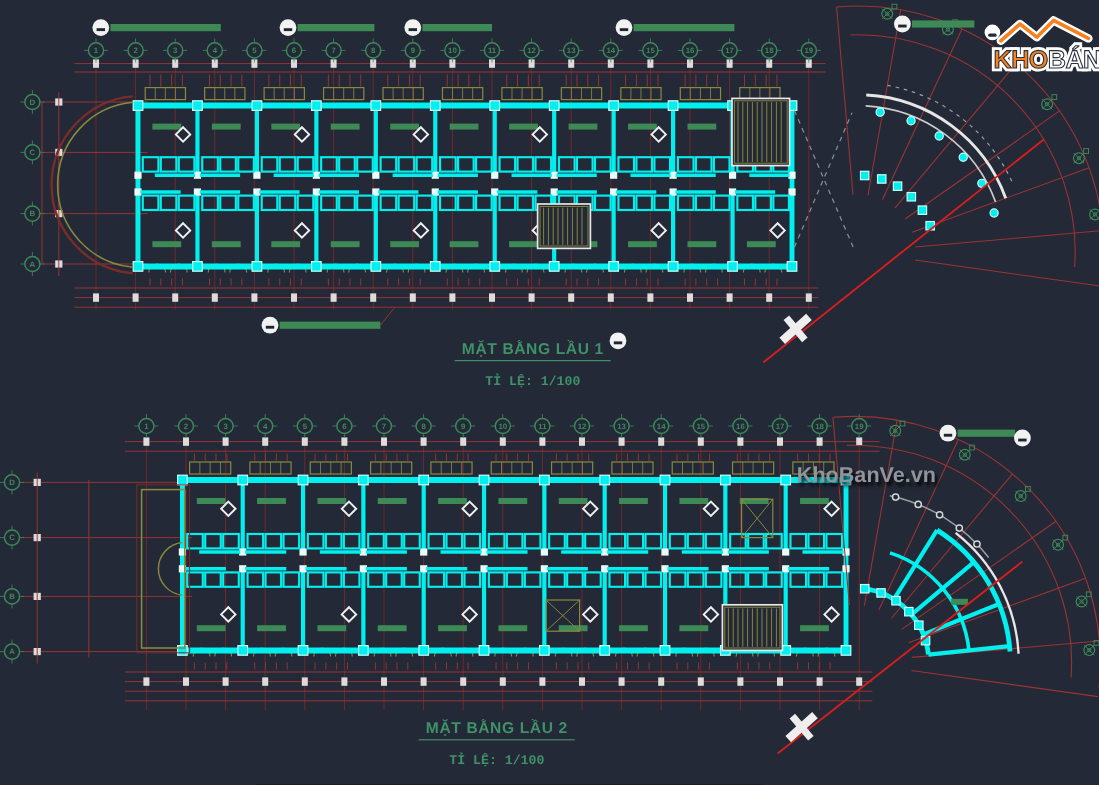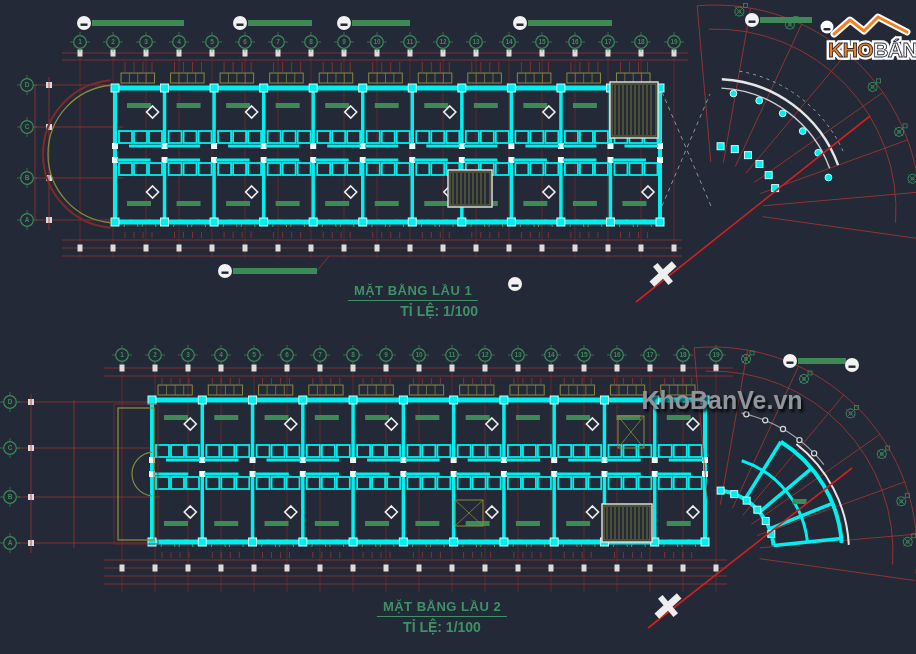--- a/index.html
+++ b/index.html
@@ -2,25 +2,25 @@
 <html><head>
 <meta charset="utf-8">
 <style>
   html,body{margin:0;padding:0;background:#11141b;}
   #stage{position:relative;width:916px;height:654px;background:#232936;overflow:hidden;
          font-family:"Liberation Sans",sans-serif;}
   #plan-svg{position:absolute;left:0;top:0;}
   .title-block{position:absolute;transform:translateX(-50%);text-align:center;z-index:5;}
   .title-main{color:#3f9168;font-weight:bold;font-size:13px;letter-spacing:.5px;
               border-bottom:1.5px solid #3f9168;padding:0 6px 2px 6px;white-space:nowrap;}
-  .title-scale{color:#3f9168;font-weight:bold;font-size:14px;margin-top:2px;white-space:nowrap;}
+  .title-scale{color:#3f9168;font-weight:bold;font-size:11px;margin-top:12px;white-space:nowrap;font-family:Liberation Mono, monospace;}
   .wm{position:absolute;transform:translateX(-50%);font-weight:bold;white-space:nowrap;
       color:#989da5;text-shadow:2px 3px 3px rgba(0,0,0,.85);z-index:6;}
   #wm-copyright{font-size:27px;}
-  #wm-center{font-size:25px;color:#8f949d;z-index:4;}
+  #wm-center{font-size:18px;color:#8f949d;z-index:4;}
   #logo{position:absolute;top:10px;right:0;z-index:7;}
 </style>
 </head>
 <body>
 
 <div id="stage">
 
   <svg id="plan-svg" width="916" height="654" viewBox="0 0 916 654">
       <line x1="80" y1="50" x2="80" y2="258" stroke="#7c2b2b" stroke-width="0.7"></line>
       <line x1="113" y1="50" x2="113" y2="258" stroke="#7c2b2b" stroke-width="0.7"></line>
@@ -1277,26 +1277,26 @@
       <rect x="848.5" y="365.5" width="7" height="2.4" fill="#20262f"></rect>
       <line x1="648" y1="628" x2="852" y2="468" stroke="#d41f1f" stroke-width="1.6"></line>
       <g transform="translate(668,606)">
         <rect x="-15" y="-3.5" width="30" height="7" fill="#eeeeee" transform="rotate(-42)"></rect>
         <rect x="-12" y="-3" width="24" height="6" fill="#eeeeee" transform="rotate(50)"></rect>
       </g>
     </svg>
 
   <div class="wm" id="wm-center" style="left:722px;top:386px;">KhoBanVe.vn</div>
 
-  <div class="title-block" style="left:413px;top:283px;text-align:right;">
+  <div class="title-block" style="left:444px;top:283px;">
     <div class="title-main">MẶT BẰNG LẦU 1</div>
     <div class="title-scale">TỈ LỆ: 1/100</div>
   </div>
 
-  <div class="title-block" style="left:442px;top:599px;">
+  <div class="title-block" style="left:414px;top:599px;">
     <div class="title-main">MẶT BẰNG LẦU 2</div>
     <div class="title-scale">TỈ LỆ: 1/100</div>
   </div>
 
 
   <svg id="logo" width="106" height="58" viewBox="0 0 106 58">
     <path d="M24,24 L40,10 L54,21 L68,7 L97,22" fill="none" stroke="#ffffff" stroke-width="7" stroke-linecap="round" stroke-linejoin="round"></path>
     <path d="M24,24 L40,10 L54,21 L68,7 L97,22" fill="none" stroke="#f58220" stroke-width="3" stroke-linecap="round" stroke-linejoin="round"></path>
     <circle cx="17" cy="17" r="6.5" fill="#ffffff"></circle>
     <rect x="13.5" y="18" width="7" height="2.6" rx="1.3" fill="#232936"></rect>

